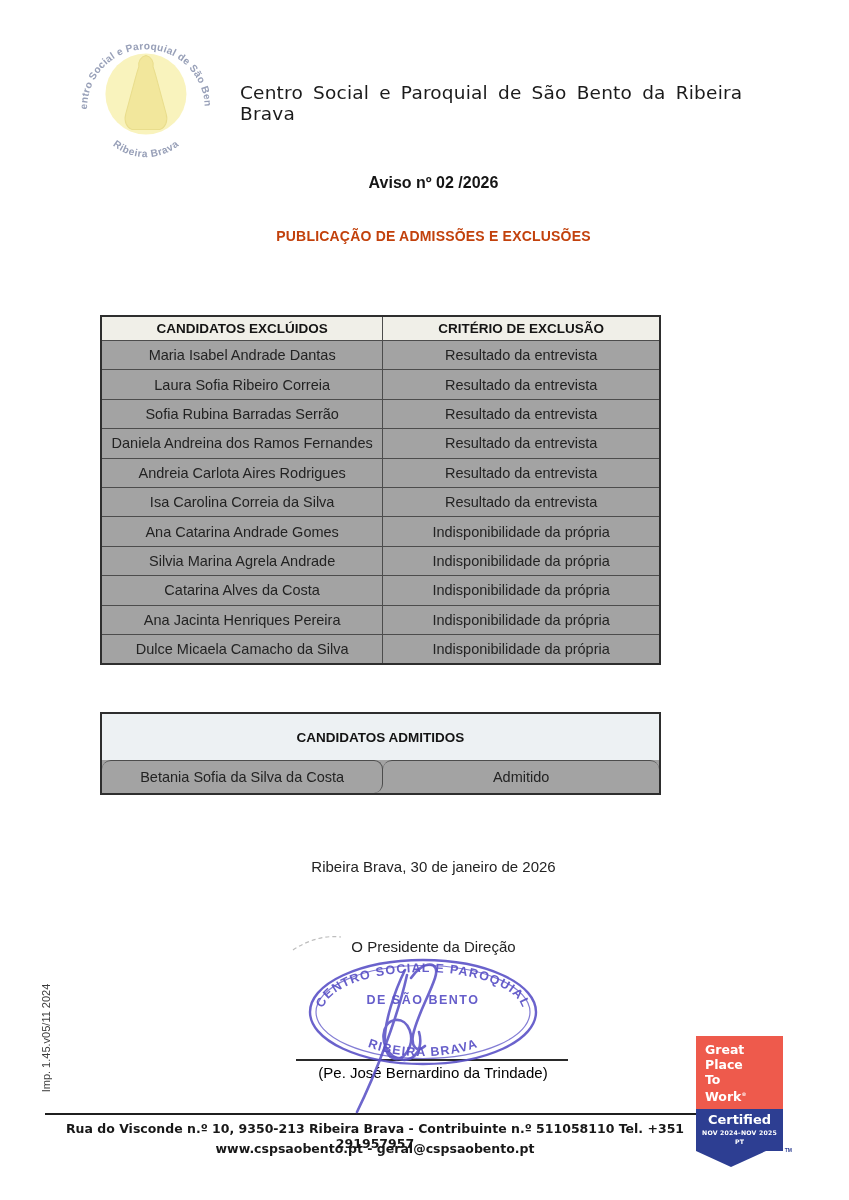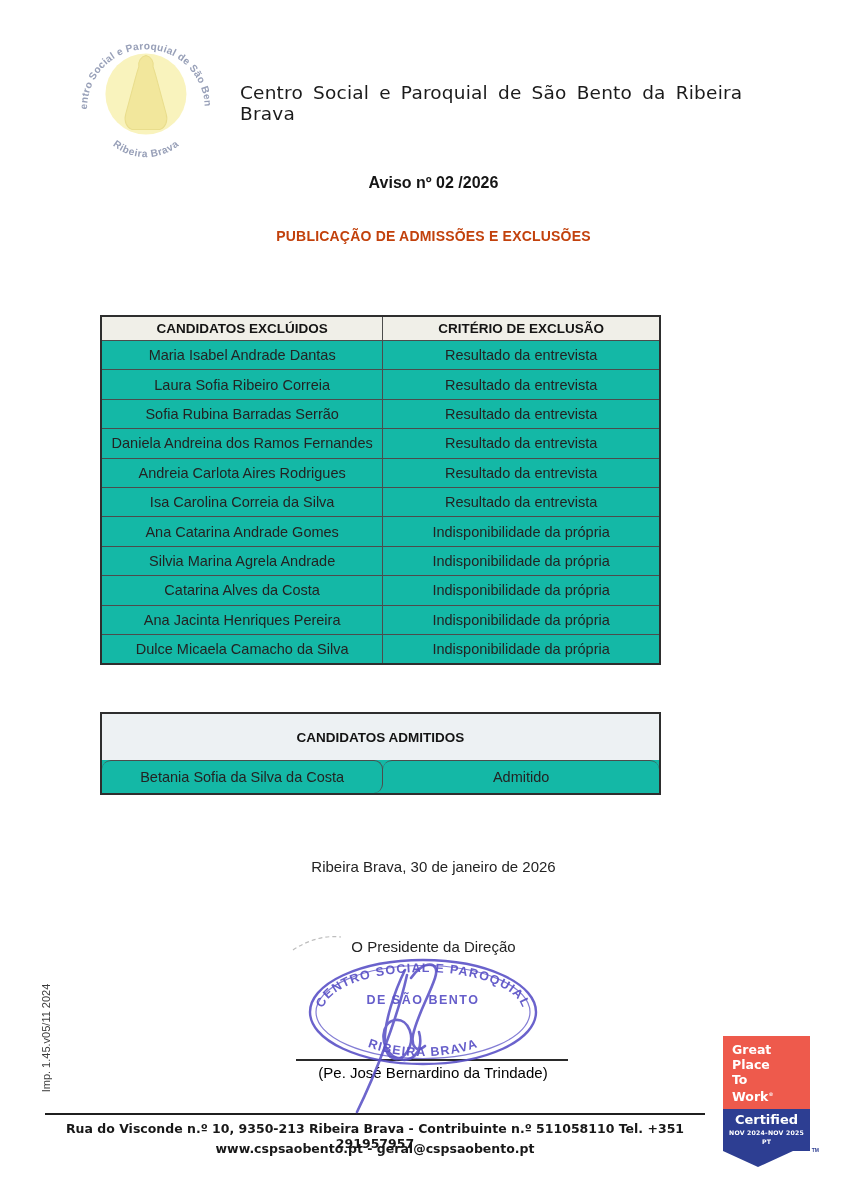--- a/index.html
+++ b/index.html
@@ -20,21 +20,21 @@
     font-weight:700;font-size:16px;color:#151515;
   }
   .subtitle{
     position:absolute;left:100px;top:228px;width:667px;text-align:center;
     font-weight:700;font-size:14px;letter-spacing:.2px;color:#c2410c;
   }
   
   .tbl{
     position:absolute;left:100px;width:561px;
     border:2px solid #2e2e2e;display:grid;grid-template-columns:50.5% 49.5%;
-    background:#14b8a6;box-sizing:border-box;
+    background:#a3a3a3;box-sizing:border-box;
   }
   .tbl-excluded{top:315px;}
   .cell{
     display:flex;align-items:center;justify-content:center;
     font-size:14.5px;color:#232323;box-sizing:border-box;
     border-top:1px solid #4c4c4c;height:29.4px;text-align:center;
   }
   .cell.c0{border-right:1px solid #4c4c4c;}
   .cell.th{
     height:23px;border-top:none;background:var(--tbl1-header-bg,#f0efe8);
@@ -69,21 +69,21 @@
   }
   
   .footer-rule{position:absolute;left:45px;top:1113px;width:660px;border-top:2px solid #1f1f1f;}
   .footer-l1,.footer-l2{
     position:absolute;left:45px;width:660px;text-align:center;
     font-family:"DejaVu Sans",sans-serif;font-weight:700;font-size:12.5px;color:#181818;
   }
   .footer-l1{top:1121px;}
   .footer-l2{top:1141px;}
   
-  .gptw{position:absolute;left:701px;top:1036px;width:87px;z-index:2;padding-left:22px;}
+  .gptw{position:absolute;left:674px;top:1036px;width:87px;z-index:2;padding-left:22px;}
   .gptw-red{
     background:var(--badge-red,#ee5a4c);height:73px;padding:6px 0 0 9px;box-sizing:border-box;
     color:#fff;font-family:"DejaVu Sans",sans-serif;font-weight:700;font-size:12.5px;line-height:15px;
   }
   .gptw-red .reg{font-size:5px;vertical-align:super;}
   .gptw-blue{
     background:var(--badge-blue,#2d3e92);height:42px;text-align:center;color:#fff;
     font-family:"DejaVu Sans",sans-serif;font-weight:700;box-sizing:border-box;padding-top:3px;
   }
   .gptw-cert{font-size:13px;line-height:16px;}

